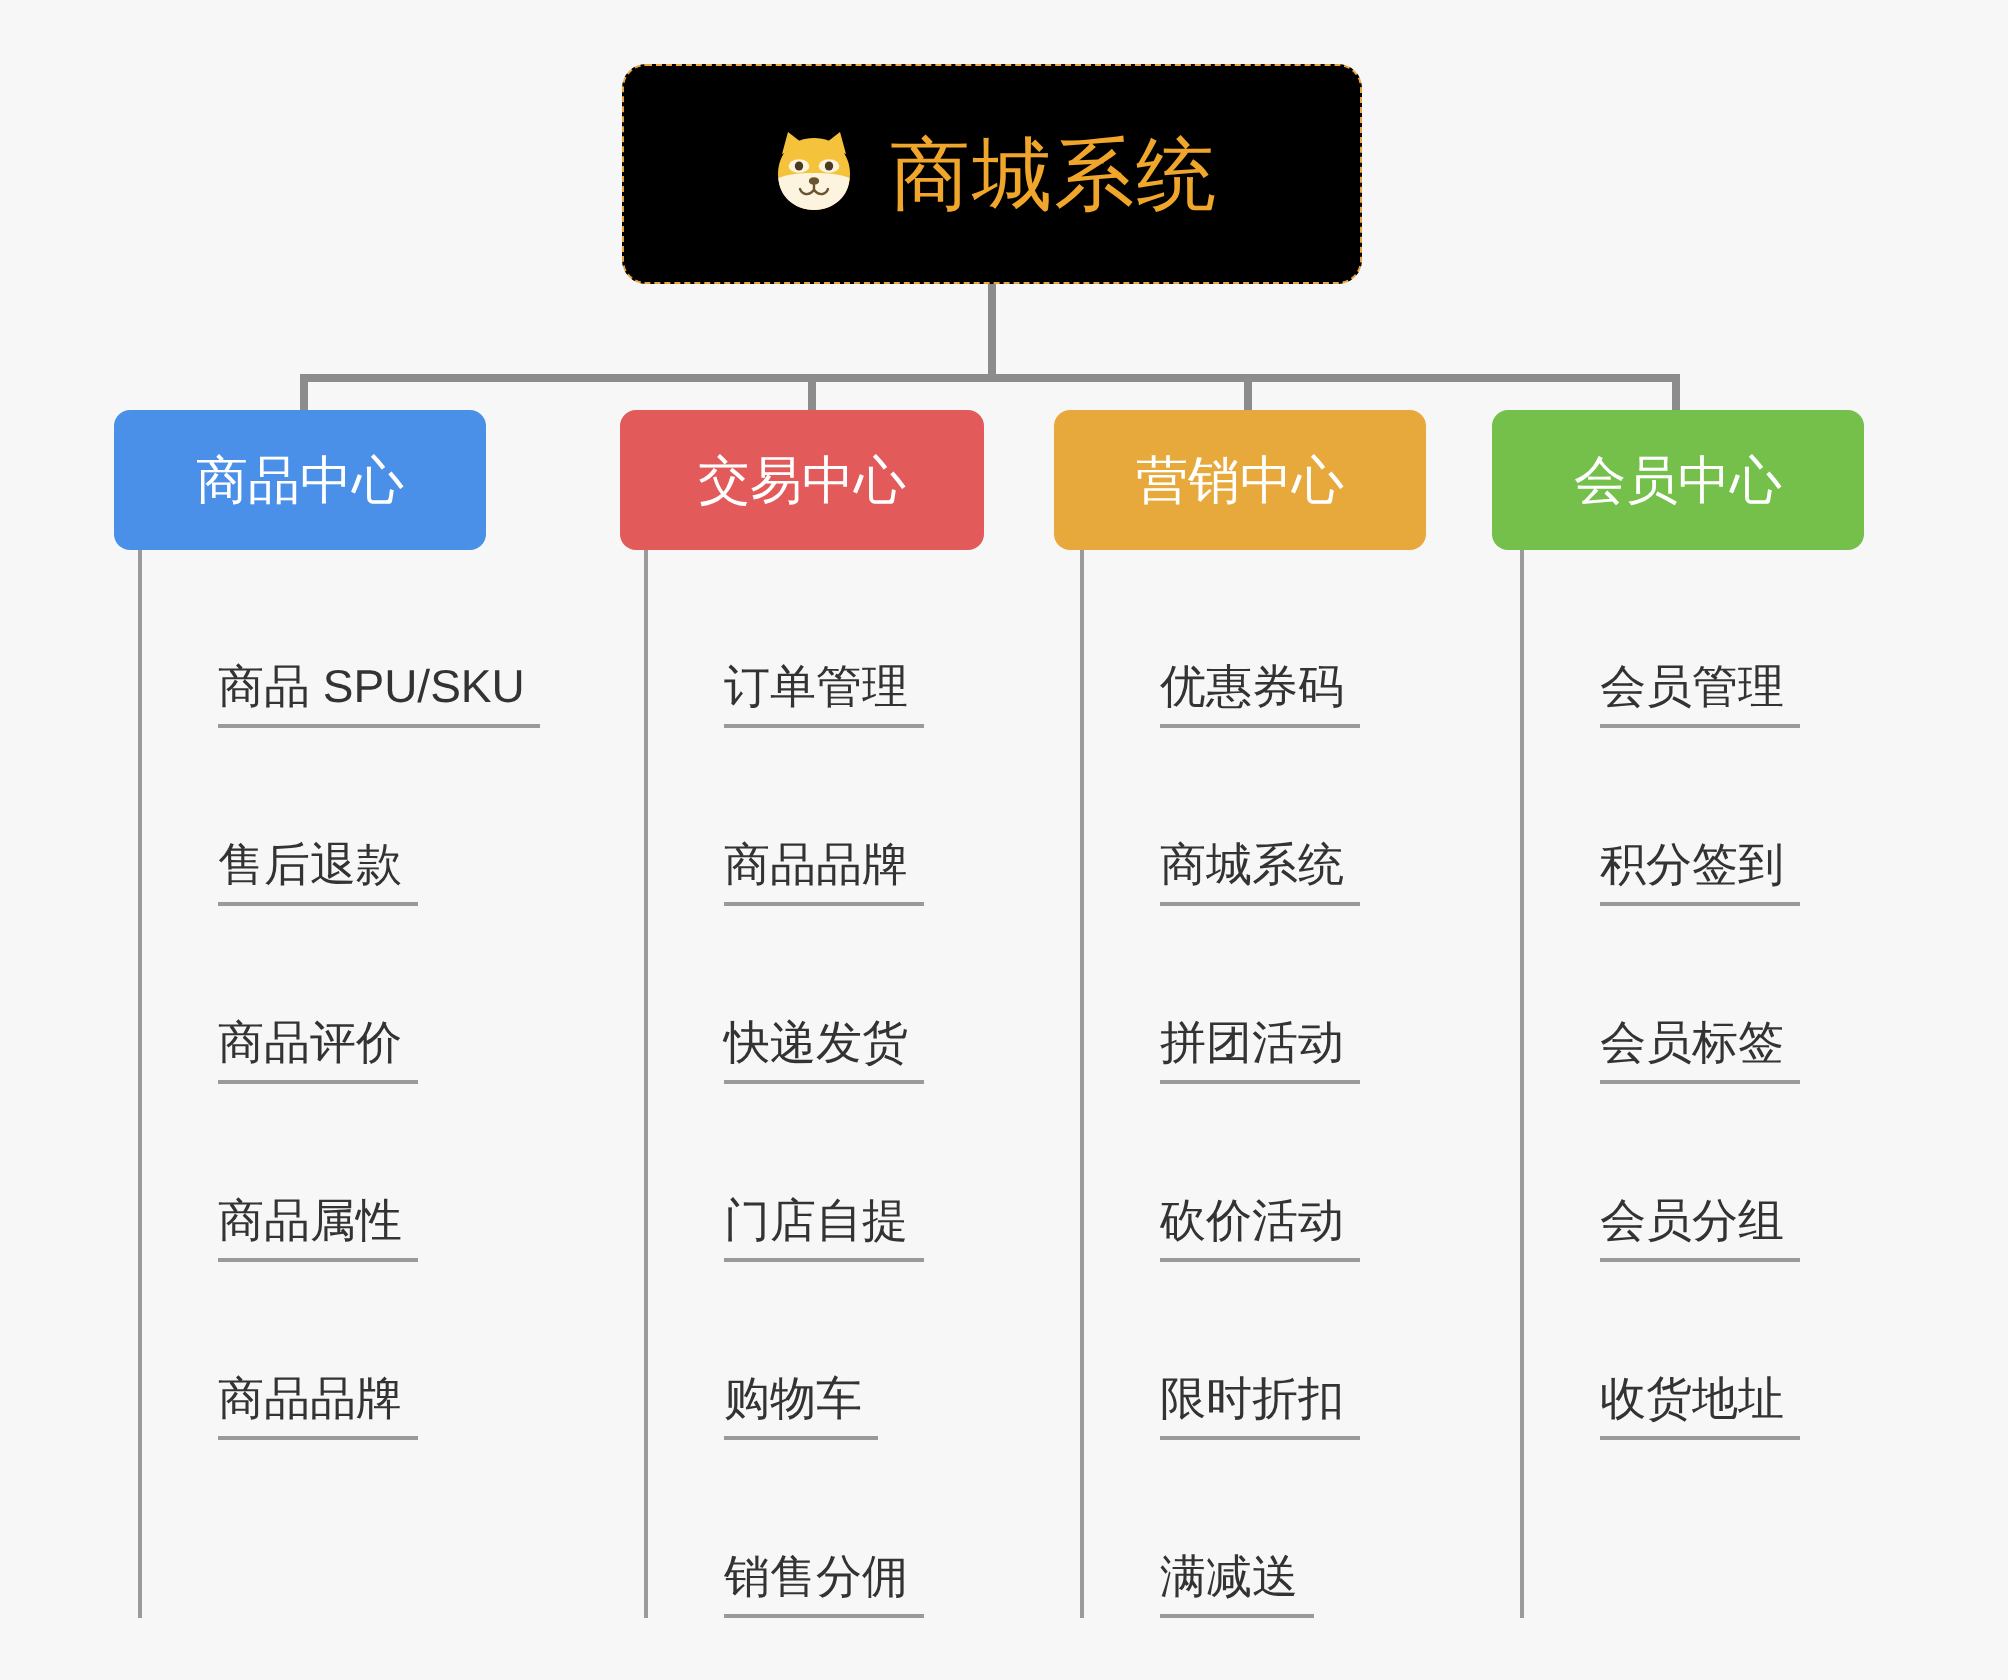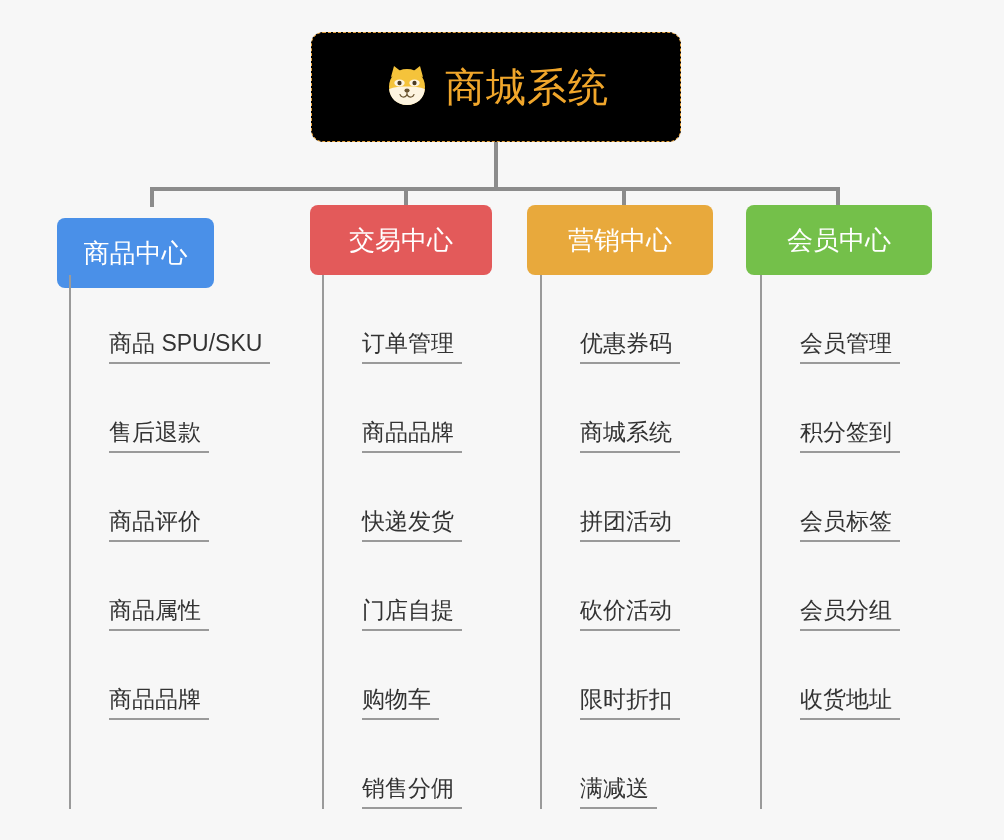--- a/index.html
+++ b/index.html
@@ -147,21 +147,21 @@
     <span class="root-title">商城系统</span>
   </div>
 
   <div class="conn conn-v" style="left:494px; top:142px; height:47px;"></div>
   <div class="conn conn-h" style="left:150px; top:187px; width:690px;"></div>
   <div class="conn conn-v" style="left:150px; top:187px; height:20px;"></div>
   <div class="conn conn-v" style="left:404px; top:187px; height:20px;"></div>
   <div class="conn conn-v" style="left:622px; top:187px; height:20px;"></div>
   <div class="conn conn-v" style="left:836px; top:187px; height:20px;"></div>
 
-  <div class="cat-box" style="left:57px; top:218px; width:157px; background:#4a90e8;">
+  <div class="cat-box" style="left:57px; top:205px; width:186px; background:#4a90e8;">
     <span>商品中心</span>
   </div>
   <div class="cat-box" style="left:527px; top:205px; width:186px; background:#e8a93c;">
     <span>营销中心</span>
   </div>
   <div class="cat-box" style="left:310px; top:205px; width:182px; background:#e35a5a;">
     <span>交易中心</span>
   </div>
   <div class="cat-box" style="left:746px; top:205px; width:186px; background:#74c04a;justify-content:center;">
     <span>会员中心</span>

